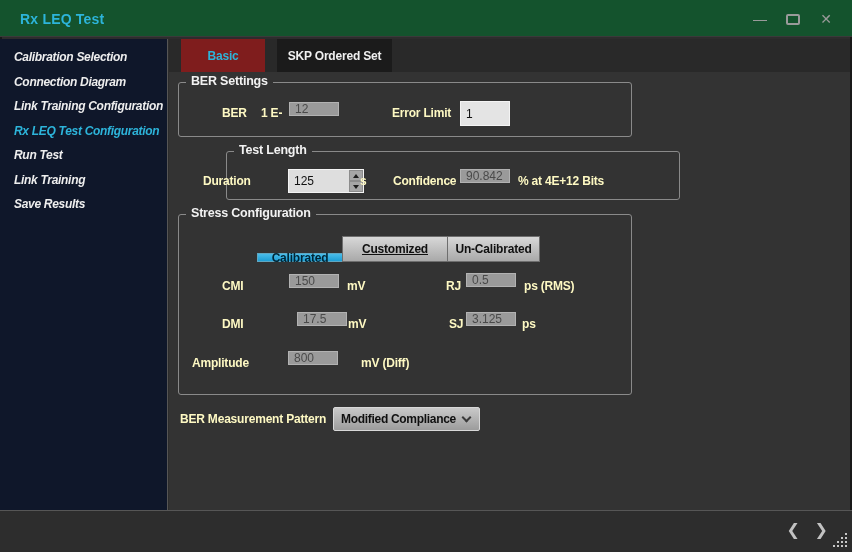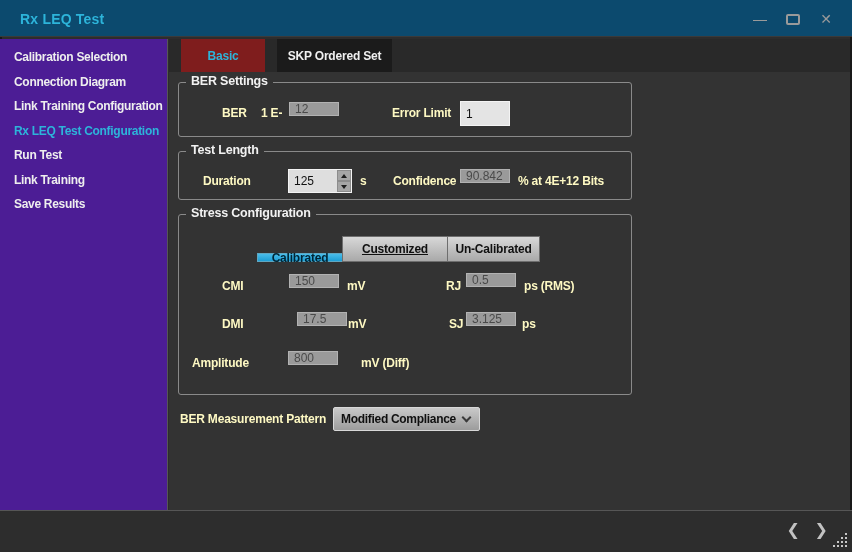--- a/index.html
+++ b/index.html
@@ -7,69 +7,69 @@
   body { font-family:"Liberation Sans","DejaVu Sans",sans-serif; }
 
   .window {
     position:relative; width:852px; height:552px;
     background:#2d2d2d; overflow:hidden;
     box-shadow: inset 0 0 0 2px #191919;
   }
 
   
   .titlebar { position:absolute; left:0; top:0; right:0; height:37px;
-    background:#0c4a6e; border-bottom:1px solid #3a3a3a; }
+    background:#14532d; border-bottom:1px solid #3a3a3a; }
   .title { position:absolute; left:20px; top:11px; font-size:14px;
     font-weight:600; color:#2db4da; letter-spacing:.2px; }
   .win-controls { position:absolute; right:18px; top:0; height:38px;
     display:flex; align-items:center; gap:18px; }
   .ctrl { color:#9a9a9a; font-size:14px; line-height:1; width:16px;
     text-align:center; cursor:pointer; user-select:none; }
   .ctrl-max { width:14px; height:11px; border:2px solid #9a9a9a;
     border-radius:2px; cursor:pointer; }
 
   
   .sidebar { position:absolute; left:0; top:39px; width:168px; bottom:42px;
-    background:#4c1d95; border-right:1px solid #565656; padding-top:6px; }
+    background:#0f172a; border-right:1px solid #565656; padding-top:6px;font-style:italic; }
   .side-item { height:24.5px; line-height:24.5px; padding-left:14px;
     color:#eeeeee; font-size:12px; font-weight:600; letter-spacing:-.3px;
     white-space:nowrap; cursor:pointer; }
   .side-item.active { color:#2db4da; }
 
   
   .main { position:absolute; left:169px; top:39px; right:2px; bottom:42px;
     background:#292929; }
   .content-bg { position:absolute; left:0; top:33px; right:0; bottom:0;
     background:#333333; }
   .tab { position:absolute; top:0; height:33px; display:flex;
     align-items:center; justify-content:center; font-size:12px;
     font-weight:600; cursor:pointer; letter-spacing:-.2px; }
   .tab-basic { left:12px; width:84px; background:#7f1d1d; color:#2db4da; }
   .tab-skp  { left:108px; width:115px; background:#1b1b1b; color:#f0f0f0; }
 
   
   .group { position:absolute; left:9px; width:454px;
     border:1px solid #8a8a8a; border-radius:3px; }
   .group-ber { top:43px;  height:55px; }
-  .group-tl  { top:112px; height:49px; }
+  .group-tl  { top:112px; height:49px;margin-left:48px; }
   .group-sc  { top:175px; height:181px; }
   .legend { position:absolute; top:-9px; left:7px; background:#333333;
     padding:0 5px; font-size:12.5px; font-weight:600; color:#f2f2f2;
     letter-spacing:-.2px; white-space:nowrap; }
 
   .lbl { position:absolute; color:#fef9c3; font-size:12px; font-weight:600;
     letter-spacing:-.2px; white-space:nowrap; }
 
   .tb { position:absolute; height:14px; font-size:12px; padding:0 5px;
     font-family:inherit; outline:none; }
   .tb-dis { background:#9a9a9a; border:1px solid #b2b2b2; color:#4a4a4a; }
   .tb-en  { background:#e4e4e4; border:1px solid #f4f4f4; color:#111111; }
 
   
-  .spin { position:absolute; width:64px; height:24px; display:flex;
+  .spin { position:absolute; width:76px; height:24px; display:flex;
     border:1px solid #f4f4f4; background:#dedede; }
   .spin input { flex:1; min-width:0; border:none; background:transparent;
     font-size:12px; font-family:inherit; padding:0 5px; color:#111;
     outline:none; }
   .spin-btns { width:14px; display:flex; flex-direction:column; }
   .spin-btn { flex:1; background:#a6a6a6; border:1px solid #8c8c8c;
     display:flex; align-items:center; justify-content:center; cursor:pointer; }
   .tri-up { width:0; height:0; border-left:3px solid transparent;
     border-right:3px solid transparent; border-bottom:4px solid #1d1d1d; }
   .tri-down { width:0; height:0; border-left:3px solid transparent;

